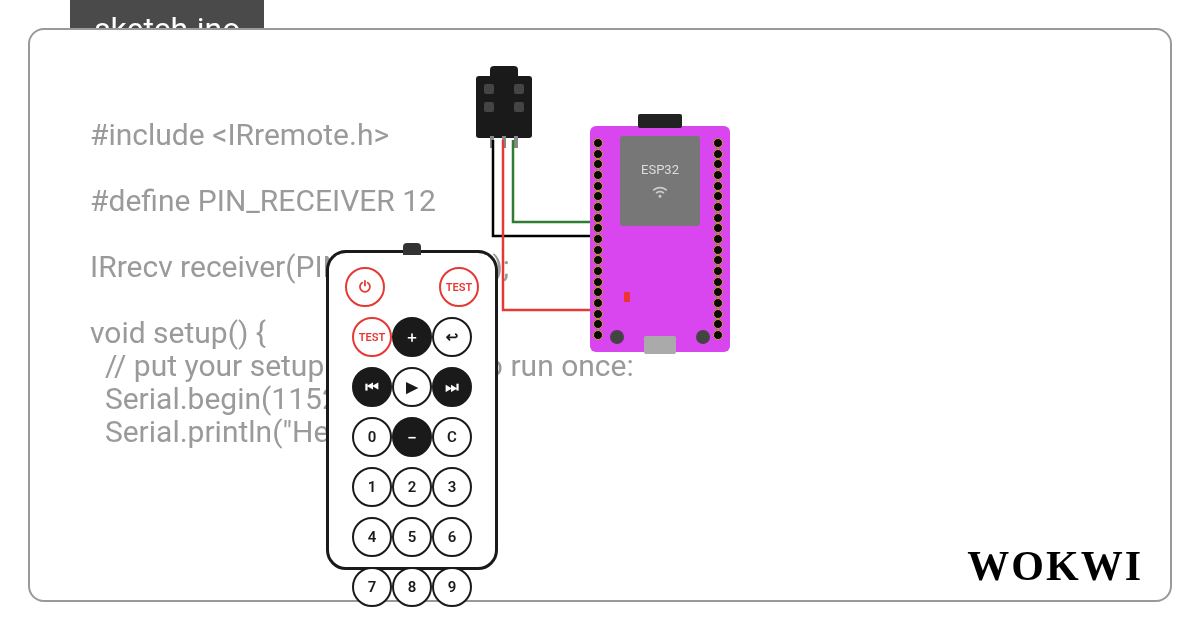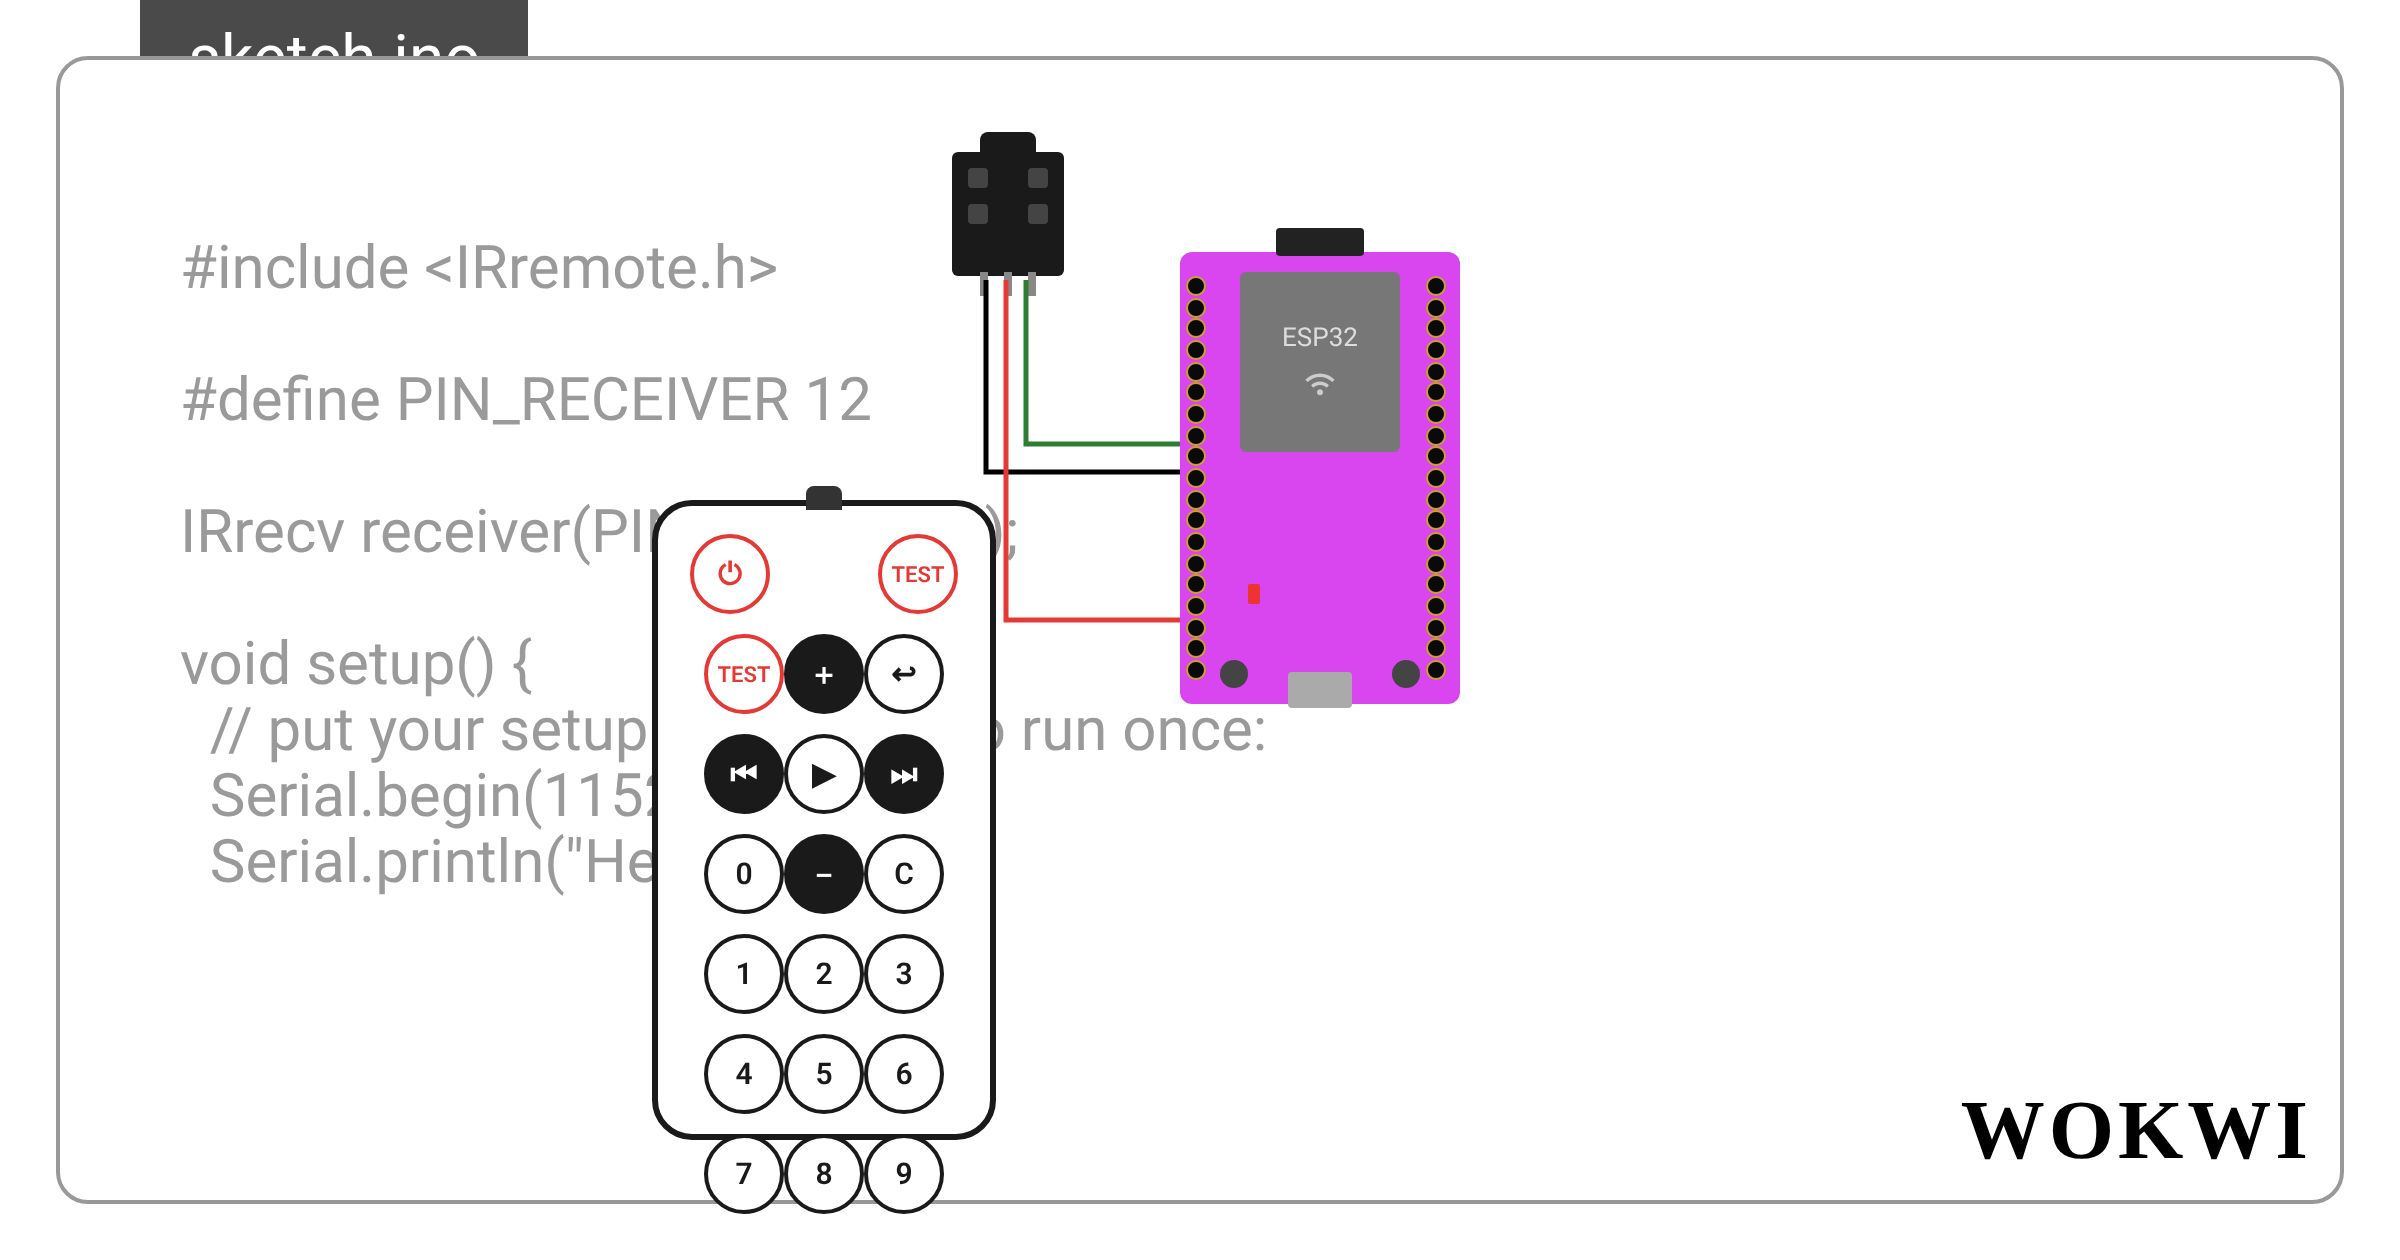--- a/index.html
+++ b/index.html
@@ -1,21 +1,21 @@
 <!DOCTYPE html>
 <html><head>
 <meta charset="utf-8">
 <style>
   * { box-sizing: border-box; margin: 0; padding: 0; }
   body { width: 1200px; height: 630px; background: #fff; font-family: -apple-system, "Segoe UI", Roboto, sans-serif; position: relative; overflow: hidden; }
   .frame { position: absolute; left: 28px; top: 28px; right: 28px; bottom: 28px; border: 2px solid #999; border-radius: 16px; background: #fff; }
   .tab { position: absolute; left: 70px; top: 0; background: #4a4a4a; color: #fff; font-size: 32px; padding: 10px 24px; font-weight: 400; }
   .code { position: absolute; left: 60px; top: 90px; right: 40px; font-family: inherit; font-size: 30px; color: #9a9a9a; line-height: 1.0; white-space: pre; font-weight: 400; }
   .code .line { display: block; min-height: 33px; }
-  .logo { position: absolute; right: 44px; bottom: 40px; font-size: 42px; font-weight: 700; letter-spacing: 2px; font-family: "Comic Sans MS", cursive; }
+  .logo { position: absolute; right: 57px; bottom: 40px; font-size: 42px; font-weight: 700; letter-spacing: 2px; font-family: "Comic Sans MS", cursive; }
 
   
   .irrecv { position: absolute; left: 476px; top: 76px; width: 56px; height: 62px; background: #1a1a1a; border-radius: 3px; }
   .irrecv-cap { position: absolute; top: -10px; left: 14px; width: 28px; height: 16px; background: #1a1a1a; border-radius: 4px 4px 0 0; }
   .irrecv-dot { position: absolute; width: 10px; height: 10px; background: #444; border-radius: 2px; }
   .irrecv-pin { position: absolute; bottom: -10px; width: 4px; height: 12px; background: #888; }
 
   
   .esp32 { position: absolute; left: 590px; top: 126px; width: 140px; height: 226px; background: #d946ef; border-radius: 6px; }
   .esp32-pins-l, .esp32-pins-r { position: absolute; top: 12px; width: 14px; bottom: 12px; display: flex; flex-direction: column; justify-content: space-between; }

